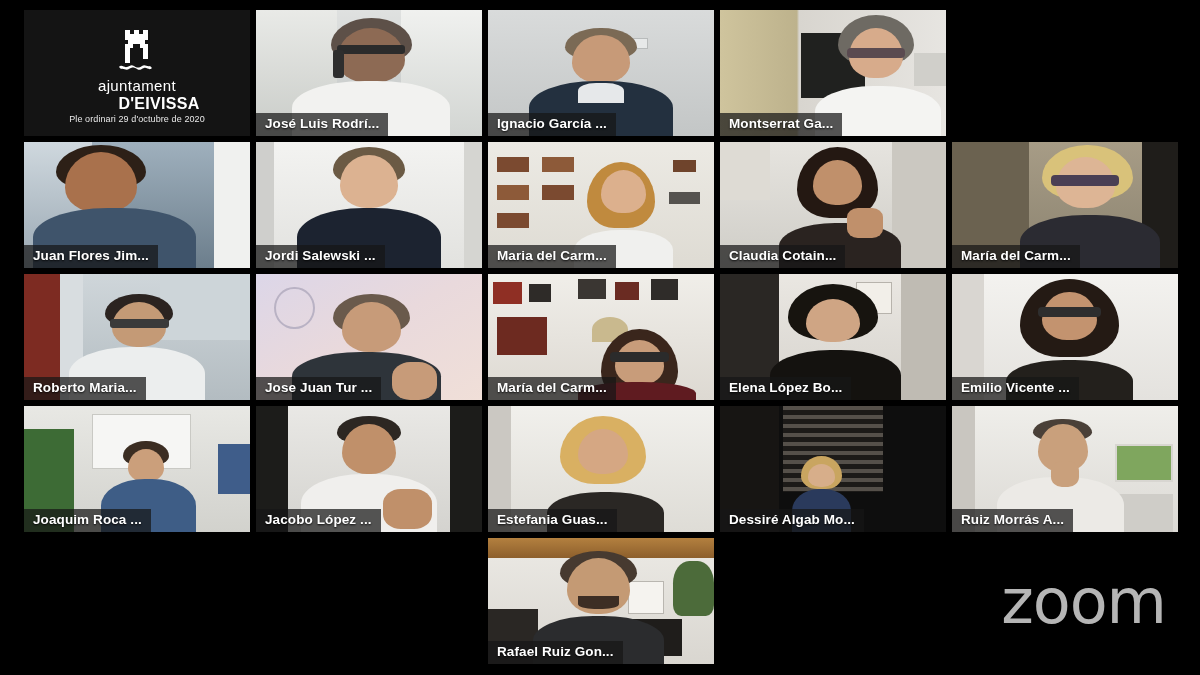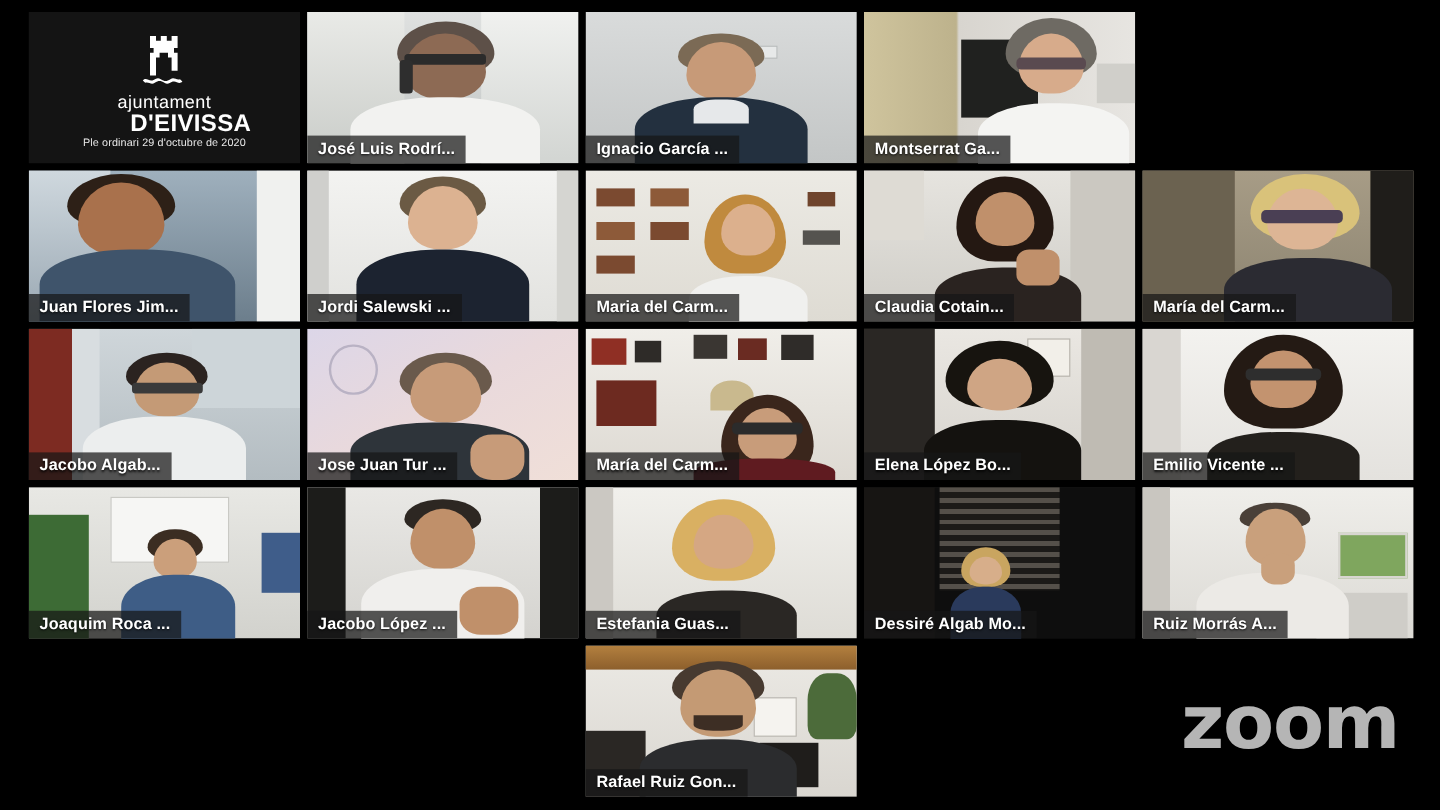--- a/index.html
+++ b/index.html
@@ -95,42 +95,42 @@
   }
   .logo-line1 {
     color: #ffffff;
     font-size: 15px;
     letter-spacing: .4px;
     line-height: 15px;
     font-weight: 400;
   }
   .logo-line2 {
     color: #ffffff;
-    font-size: 20px;
+    font-size: 16px;
     font-weight: 700;
     letter-spacing: .3px;
     line-height: 21px;
     padding-left: 44px;
   }
   .logo-sub {
     color: #e8e8e8;
     font-size: 9px;
     letter-spacing: .1px;
     margin-top: 0;
     line-height: 10px;
   }
 
   
   .zoom-watermark {
     position: absolute;
     right: 34px;
     bottom: 42px;
     color: #b5b5b5;
     font-size: 62px;
-    font-weight: 700;
+    font-weight: 400;
     letter-spacing: -1px;
     line-height: 62px;
     font-family: "DejaVu Sans", sans-serif;
     user-select: none;
   }
 
   
   .scene { position: absolute; inset: 0; }
   .bg { position: absolute; inset: 0; }
   .person {
@@ -283,21 +283,21 @@
         <div class="tile-video scene">
           <div class="bg" style="background:linear-gradient(180deg,#cfd6da,#b3bcc1)"></div>
           <div class="obj" style="left:0;top:0;width:16%;height:100%;background:#7d2b22"></div>
           <div class="obj" style="left:16%;top:0;width:10%;height:100%;background:#d8dde0"></div>
           <div class="obj" style="left:60%;top:0;width:40%;height:52%;background:#cdd5d9"></div>
           <div class="hair" style="left:36%;top:16%;width:30%;height:26%;background:#2b2320"></div>
           <div class="person" style="left:39%;top:22%;width:24%;height:36%;background:#c49a76"></div>
           <div class="obj" style="left:38%;top:36%;width:26%;height:7%;background:#3a3a3a;border-radius:3px"></div>
           <div class="torso" style="left:20%;top:58%;width:60%;height:46%;background:#eceeee"></div>
         </div>
-        <div class="tile-name">Jacobo Algab...</div>
+        <div class="tile-name">Roberto Maria...</div>
       </div>
 
       <div class="tile">
         <div class="tile-video scene">
           <div class="bg" style="background:linear-gradient(150deg,#dcd6e8 0%,#e9d9dc 48%,#f0dfd8 100%)"></div>
           <div class="obj" style="left:8%;top:10%;width:18%;height:34%;border:2px solid #b9b2c4;border-radius:50%"></div>
           <div class="hair" style="left:34%;top:16%;width:34%;height:32%;background:#6a5a4c"></div>
           <div class="person" style="left:38%;top:22%;width:26%;height:40%;background:#c79b79"></div>
           <div class="torso" style="left:16%;top:62%;width:66%;height:42%;background:#2e343a"></div>
           <div class="obj" style="left:60%;top:70%;width:20%;height:30%;background:#c79b79;border-radius:40%"></div>

